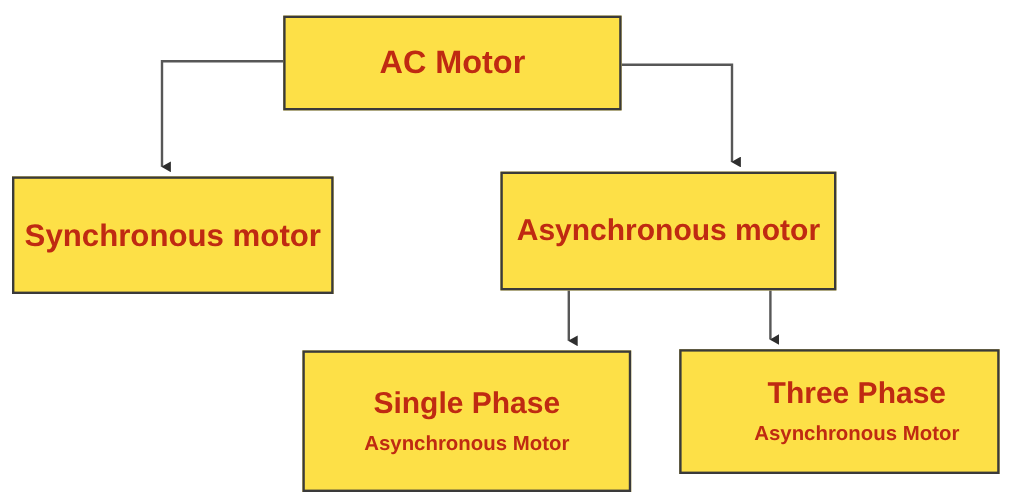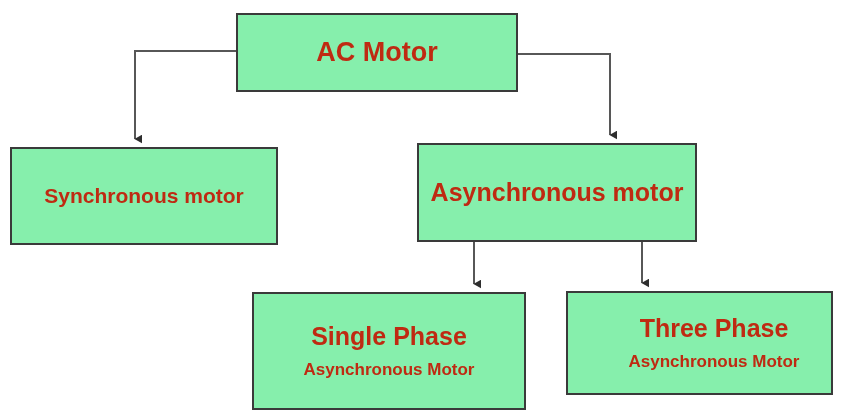--- a/index.html
+++ b/index.html
@@ -12,21 +12,21 @@
     width: 850px;
     height: 416px;
     background: #ffffff;
     overflow: hidden;
     font-family: "Liberation Sans", sans-serif;
   }
   .node {
     position: absolute;
     box-sizing: border-box;
     border: 2px solid #3a3a3a;
-    background: #86efac;
+    background: #fde047;
     display: flex;
     flex-direction: column;
     align-items: center;
     justify-content: center;
     text-align: center;
     color: #bf2a12;
     font-weight: bold;
     line-height: 1.18;
     z-index: 2;
   }
@@ -38,21 +38,21 @@
     display: block;
     white-space: nowrap;
   }
   
   #node-ac-motor {
     left: 236px; top: 13px; width: 282px; height: 79px;
     font-size: 27px;
   }
   #node-synchronous-motor {
     left: 10px; top: 147px; width: 268px; height: 98px;
-    font-size: 21px;
+    font-size: 26px;
   }
   #node-asynchronous-motor {
     left: 417px; top: 143px; width: 280px; height: 99px;
     font-size: 25px;
   }
   #node-single-phase {
     left: 252px; top: 292px; width: 274px; height: 118px;
   }
   #node-three-phase {
     left: 566px; top: 291px; width: 267px; height: 104px; padding-left: 29px;

